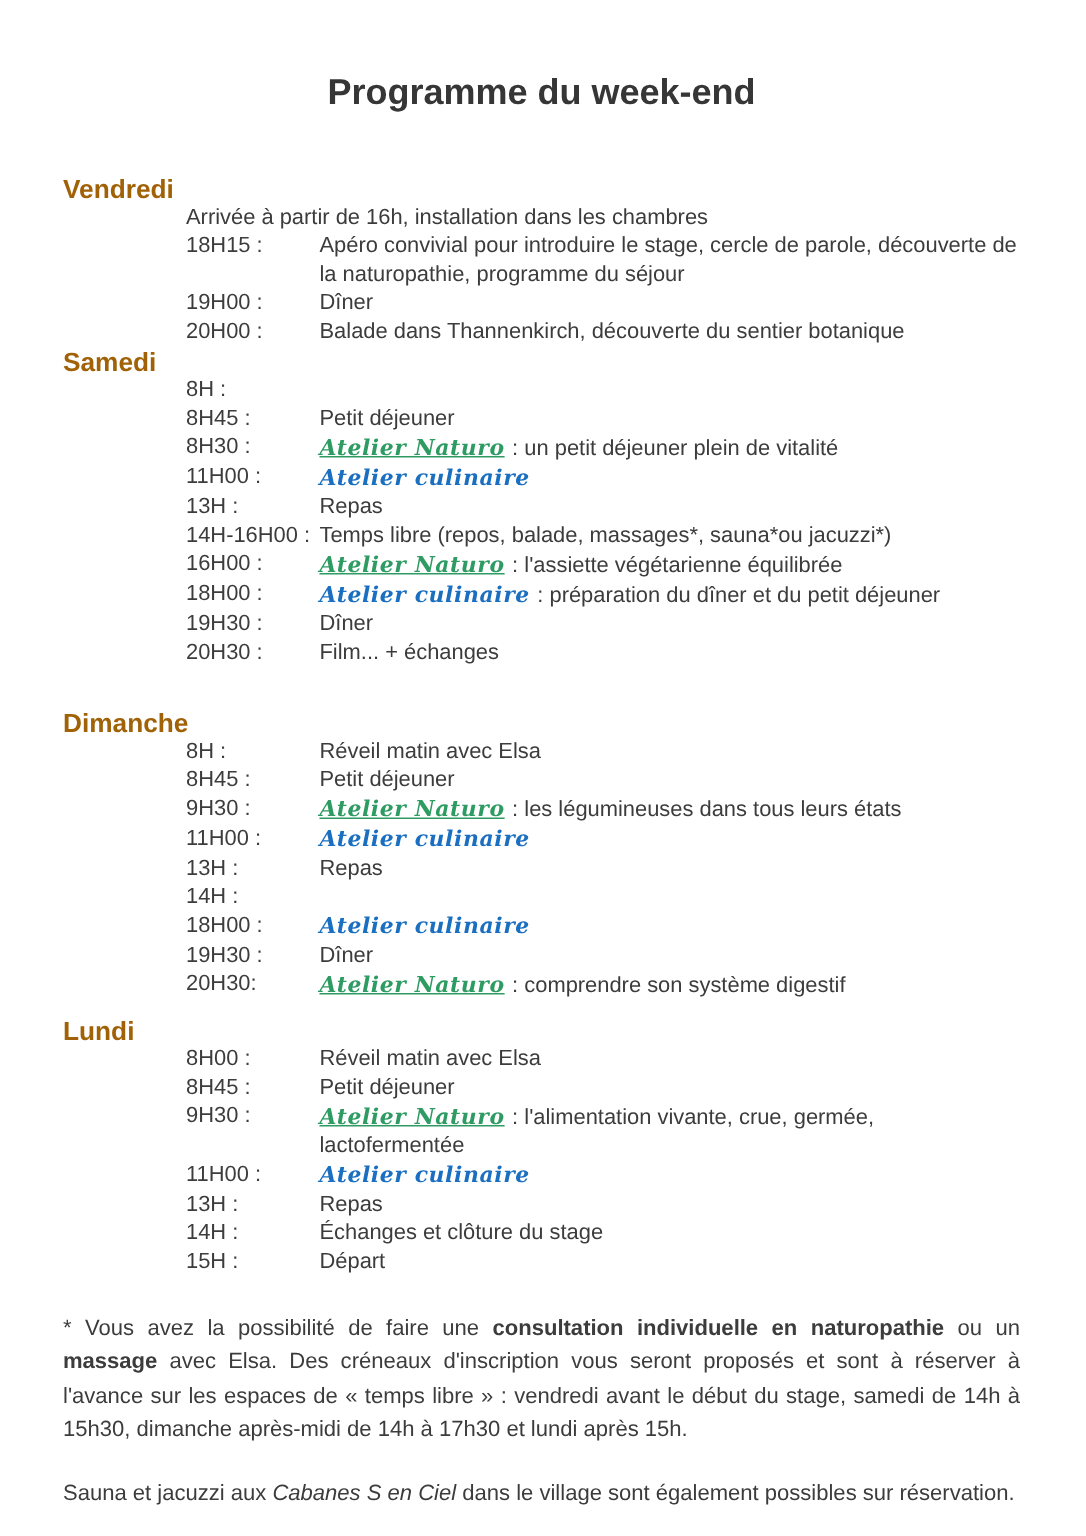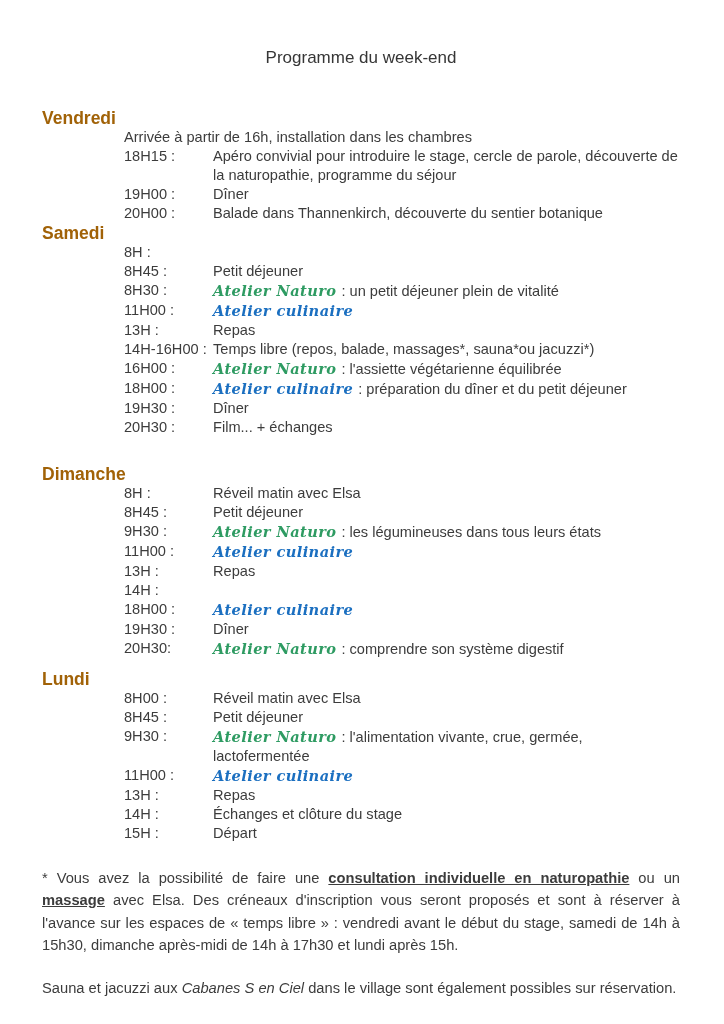--- a/index.html
+++ b/index.html
@@ -9,48 +9,48 @@
   }
   html,body{margin:0;padding:0;background:#ffffff;}
   .page{
     width:724px;height:1024px;box-sizing:border-box;
     background:#ffffff;color:var(--ink);
     font-family:"Liberation Sans",sans-serif;
     padding:48px 44px 0 42px;
     overflow:hidden;
   }
   .doc-title{
-    font-size:17px;font-weight:normal;text-align:center;
+    font-size:24px;font-weight:bold;text-align:center;
     margin:0 0 40px 0;color:#363636;
   }
   .section{margin:0;}
   #sections .section:nth-child(3){margin-top:27px;} 
   #sections .section:nth-child(4){margin-top:10px;} 
   .day{
     font-size:17.5px;font-weight:bold;line-height:20px;color:#a16207;
   }
   .row{display:flex;font-size:14.6px;line-height:19px;}
   .row .time{
     flex:0 0 89px;margin-left:82px;white-space:pre;
   }
   .row .desc{flex:1;min-width:0;}
   .row.intro-row .desc{margin-left:82px;}
   .atelier{
     font-family:"DejaVu Serif",serif;font-style:italic;font-weight:bold;
     letter-spacing:0.4px;
   }
-  .atelier.naturo{color:var(--naturo);}
+  .atelier.naturo{color:var(--naturo);text-decoration:underline;}
   .atelier.culinaire{color:var(--culinaire);margin-top:20px;}
   .rest{margin-left:5px;}
   .footnote{
     font-size:14.7px;line-height:22.4px;margin:24px 0 0 0;
     text-align:justify;
   }
   .footnote.single{margin-top:20px;text-align:left;}
-  .seg-bold{font-weight:bold;text-decoration:underline;}
+  .seg-bold{font-weight:bold;}
   .seg-italic{font-style:italic;}
 </style>
 </head>
 <body>
 
 <div class="page">
   <h1 class="doc-title">Programme du week-end</h1>
   <div id="sections">
       <div class="section">
         <div class="day">Vendredi</div>

